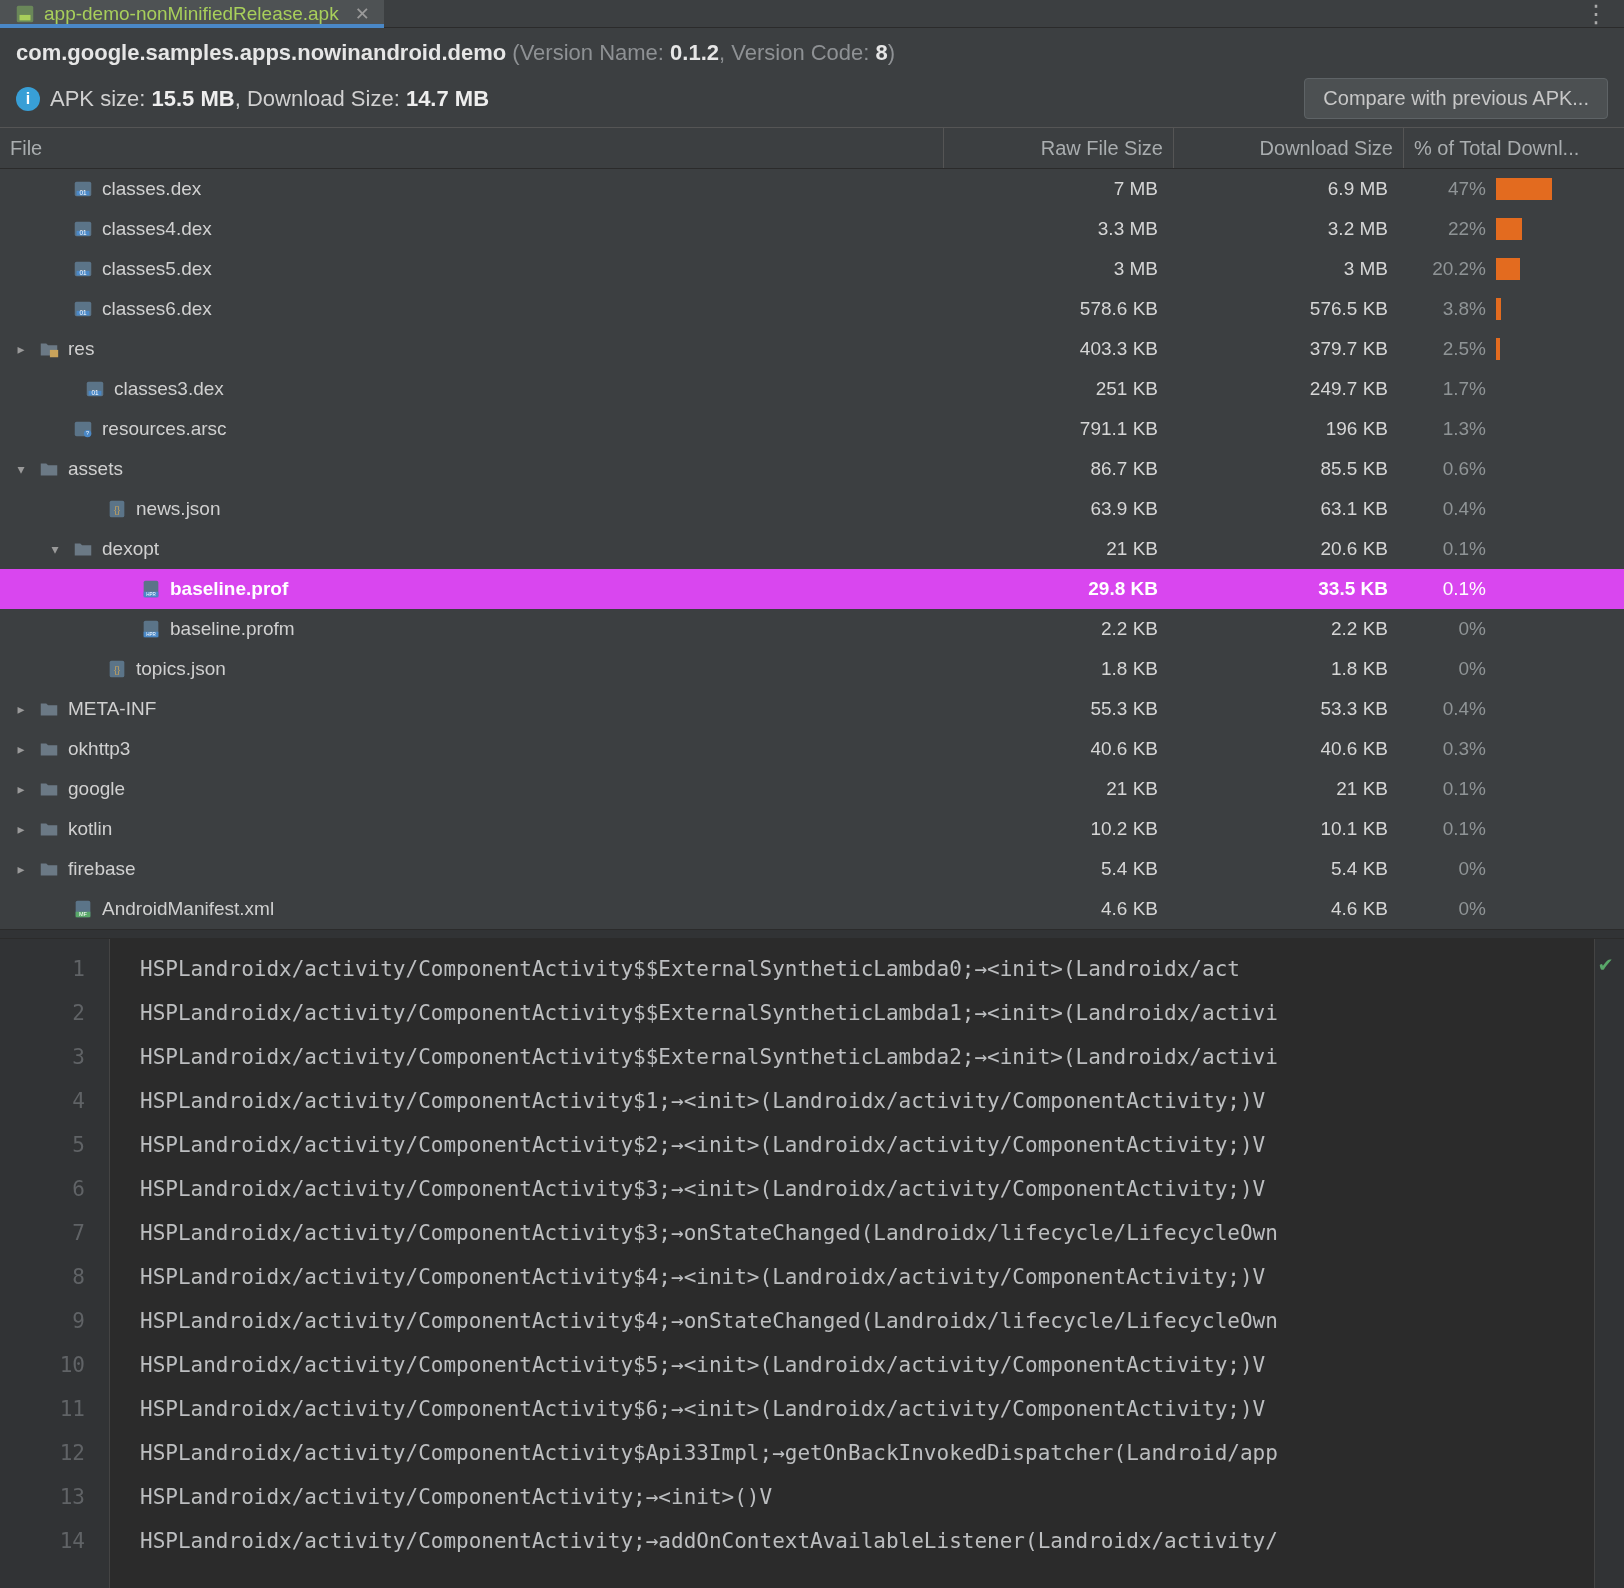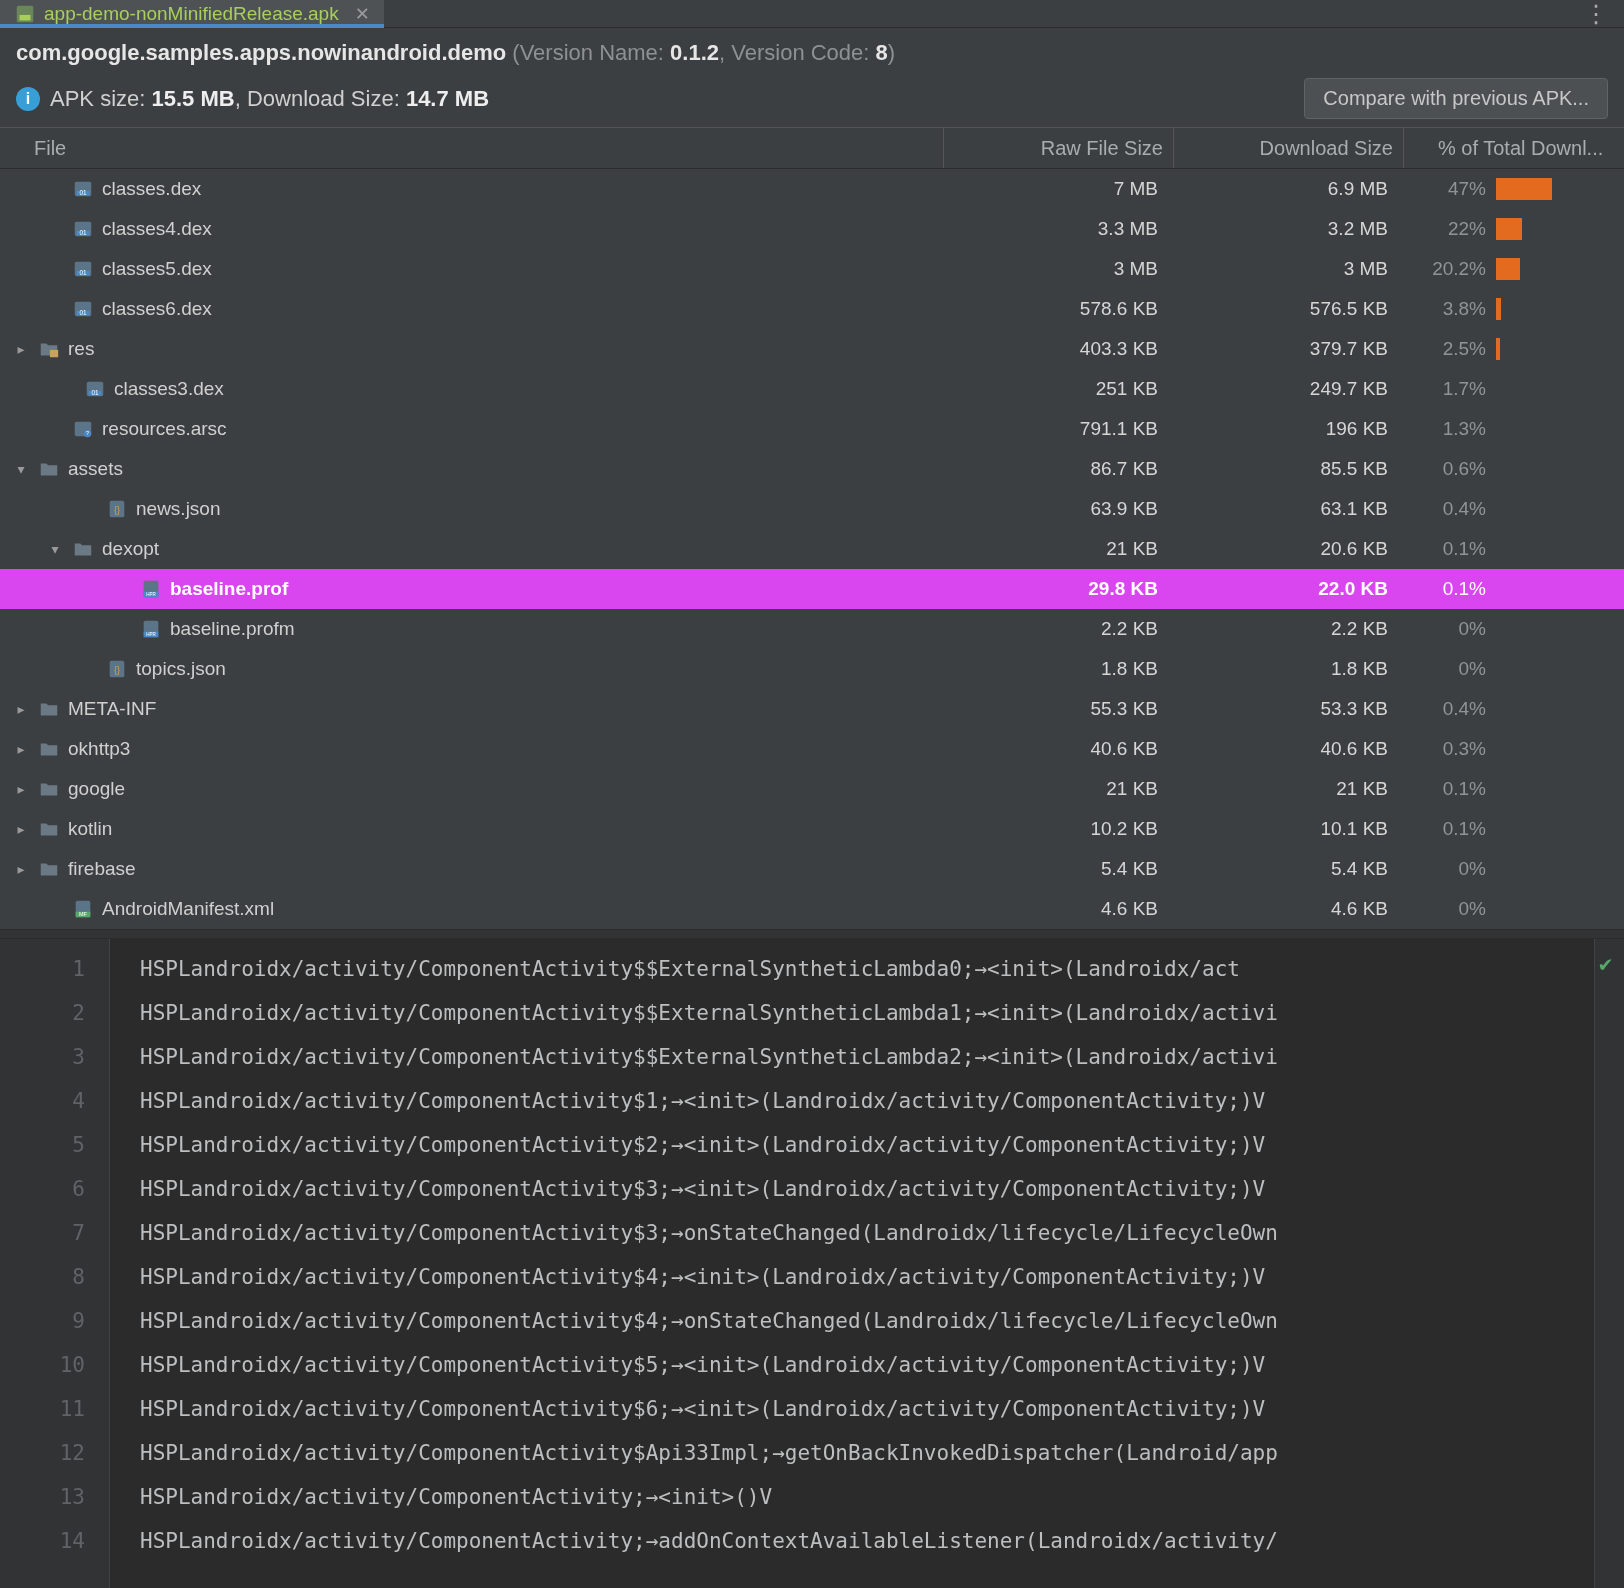--- a/index.html
+++ b/index.html
@@ -87,21 +87,21 @@
     display: grid;
     grid-template-columns: 1fr 230px 230px 220px;
     background: #3c3f41;
     border-top: 1px solid #555;
     border-bottom: 1px solid #2b2b2b;
     height: 42px;
     align-items: center;
     color: #a9adaf;
     font-size: 20px;
   }
-  .thead > div { padding: 0 10px; margin-left: 24px; }
+  .thead > div { padding: 0 10px; }
   .th-file { text-align: left; border-right: 1px solid #555; height: 100%; display:flex; align-items:center; }
   .th-raw, .th-dl { text-align: right; border-right: 1px solid #555; height:100%; display:flex; align-items:center; justify-content:flex-end;}
   .th-pct { text-align: left; padding-left: 10px; }
 
   
   .tree {
     background: #3c3f41;
     overflow-y: auto;
   }
   .row {
@@ -404,21 +404,21 @@
       <div class="cell-name" style="padding-left: 114px;">
         <span class="chev blank">▸</span>
         <svg viewBox="0 0 24 24" class="ficon">
           <rect x="4" y="3" width="16" height="18" rx="2" fill="#5b7488"></rect>
           <rect x="4" y="15" width="16" height="6" fill="#4a88c7"></rect>
           <text x="12" y="20" font-size="5" text-anchor="middle" fill="#fff">HPR</text>
         </svg>
         <span class="fname">baseline.prof</span>
       </div>
       <div class="cell-raw">29.8 KB</div>
-      <div class="cell-dl">22.0 KB</div>
+      <div class="cell-dl">33.5 KB</div>
       <div class="pct">0.1%</div>
       <div class="bar-cell"></div>
     </div>
     <div class="row">
       <div class="cell-name" style="padding-left: 114px;">
         <span class="chev blank">▸</span>
         <svg viewBox="0 0 24 24" class="ficon">
           <rect x="4" y="3" width="16" height="18" rx="2" fill="#5b7488"></rect>
           <rect x="4" y="15" width="16" height="6" fill="#4a88c7"></rect>
           <text x="12" y="20" font-size="5" text-anchor="middle" fill="#fff">HPR</text>

